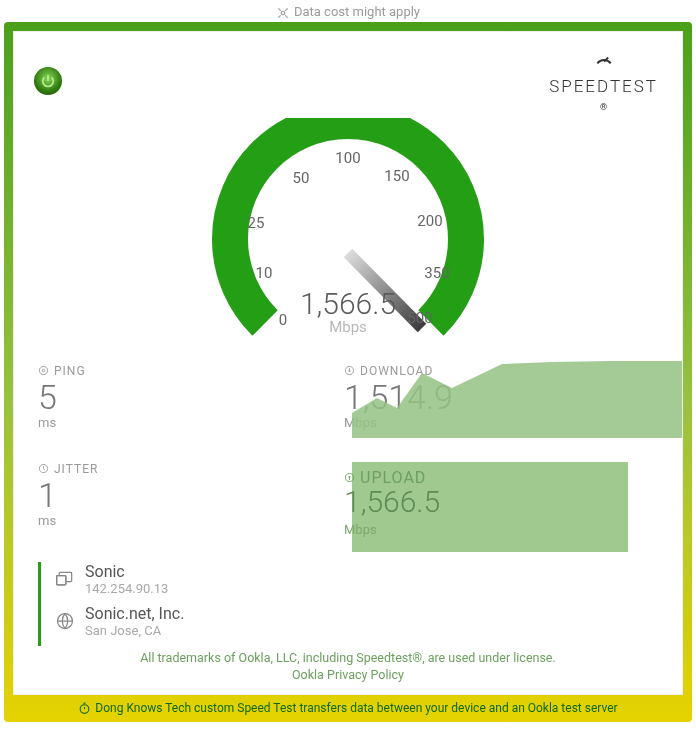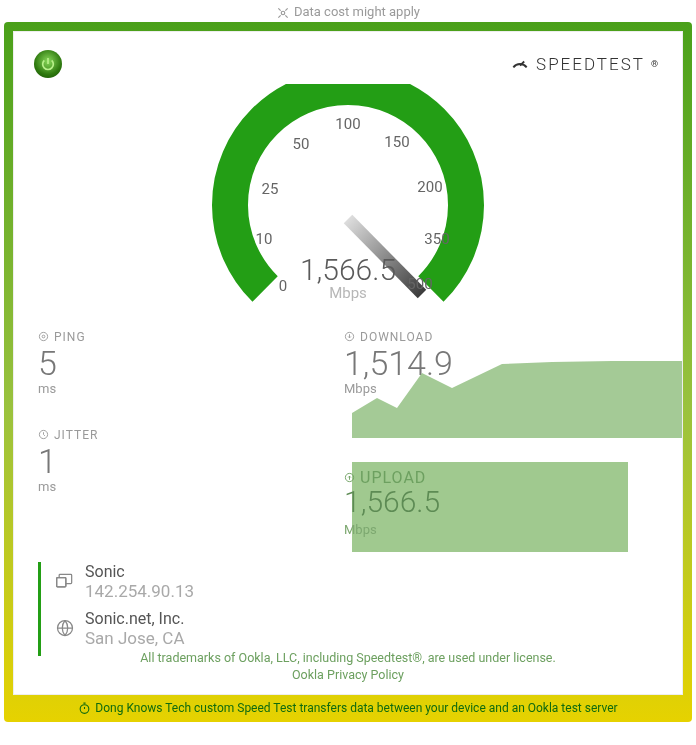--- a/index.html
+++ b/index.html
@@ -38,21 +38,21 @@
     padding: 18px 24px 6px 20px;
   }
   .power-btn {
     width: 28px; height: 28px;
     border-radius: 50%;
     background: radial-gradient(circle at 50% 40%, #88d85a 0%, #2f7a0f 60%, #124b00 100%);
     display: flex; align-items: center; justify-content: center;
     cursor: pointer;
   }
   .power-btn svg { width: 16px; height: 16px; }
-  .brand { display: flex; align-items: center; gap: 6px; color: #333; }
+  .brand { display: flex; align-items: center; gap: 6px; color: #333; flex-direction: column; }
   .brand-text { font-weight: 300; letter-spacing: 2px; font-size: 17px; }
   .gauge-wrap {
     position: relative;
     width: 320px;
     height: 220px;
     margin: 0 auto;
   }
   .gauge-wrap svg { position: absolute; left: 0; top: 0; }
   .tick-label { position: absolute; font-size: 15px; color: #656565; transform: translate(-50%, -50%); }
   .gauge-center {
@@ -102,21 +102,21 @@
   .overlay-upload-value { position: absolute; left: 330px; top: 452px; font-size: 30px; color: #5d8b54; font-weight: 300; }
   .overlay-upload-unit { position: absolute; left: 330px; top: 490px; font-size: 13px; color: #7da870; }
   .isp {
     position: absolute;
     left: 24px; top: 530px;
     border-left: 3px solid #239e15;
     padding-left: 14px;
   }
   .isp-row { display: flex; align-items: center; gap: 10px; margin-bottom: 8px; }
   .isp-name { font-size: 16px; color: #555; }
-  .isp-sub { font-size: 17px; color: #a9a9a9; }
+  .isp-sub { font-size: 13px; color: #a9a9a9; }
   .footer-note {
     position: absolute;
     bottom: 10px;
     left: 0; right: 0;
     text-align: center;
     font-size: 12.5px;
     color: #6da060;
     line-height: 1.35;
   }
   .footer-note a { color: #6da060; text-decoration: none; }
@@ -164,21 +164,21 @@
         <path d="M 160 135 L 234 210" stroke="url(#ng)" stroke-width="12" stroke-linecap="butt"></path>
         <defs>
           <linearGradient id="ng" x1="0" y1="0" x2="1" y2="1">
             <stop offset="0%" stop-color="#ddd"></stop>
             <stop offset="100%" stop-color="#3b3b3b"></stop>
           </linearGradient>
         </defs>
       </svg>
       <div class="tick-label" style="left:95px; top:202px">0</div>
       <div class="tick-label" style="left:76px; top:155px">10</div>
-      <div class="tick-label" style="left:82px; top:105px">25</div>
+      <div class="tick-label" style="left:68px; top:105px">25</div>
       <div class="tick-label" style="left:113px; top:60px">50</div>
       <div class="tick-label" style="left:160px; top:40px">100</div>
       <div class="tick-label" style="left:209px; top:58px">150</div>
       <div class="tick-label" style="left:242px; top:103px">200</div>
       <div class="tick-label" style="left:249px; top:155px">350</div>
       <div class="tick-label" style="left:232px; top:200px">500</div>
       <div class="gauge-center">
         <div class="gauge-value">1,566.5</div>
         <div class="gauge-unit">Mbps</div>
       </div>

